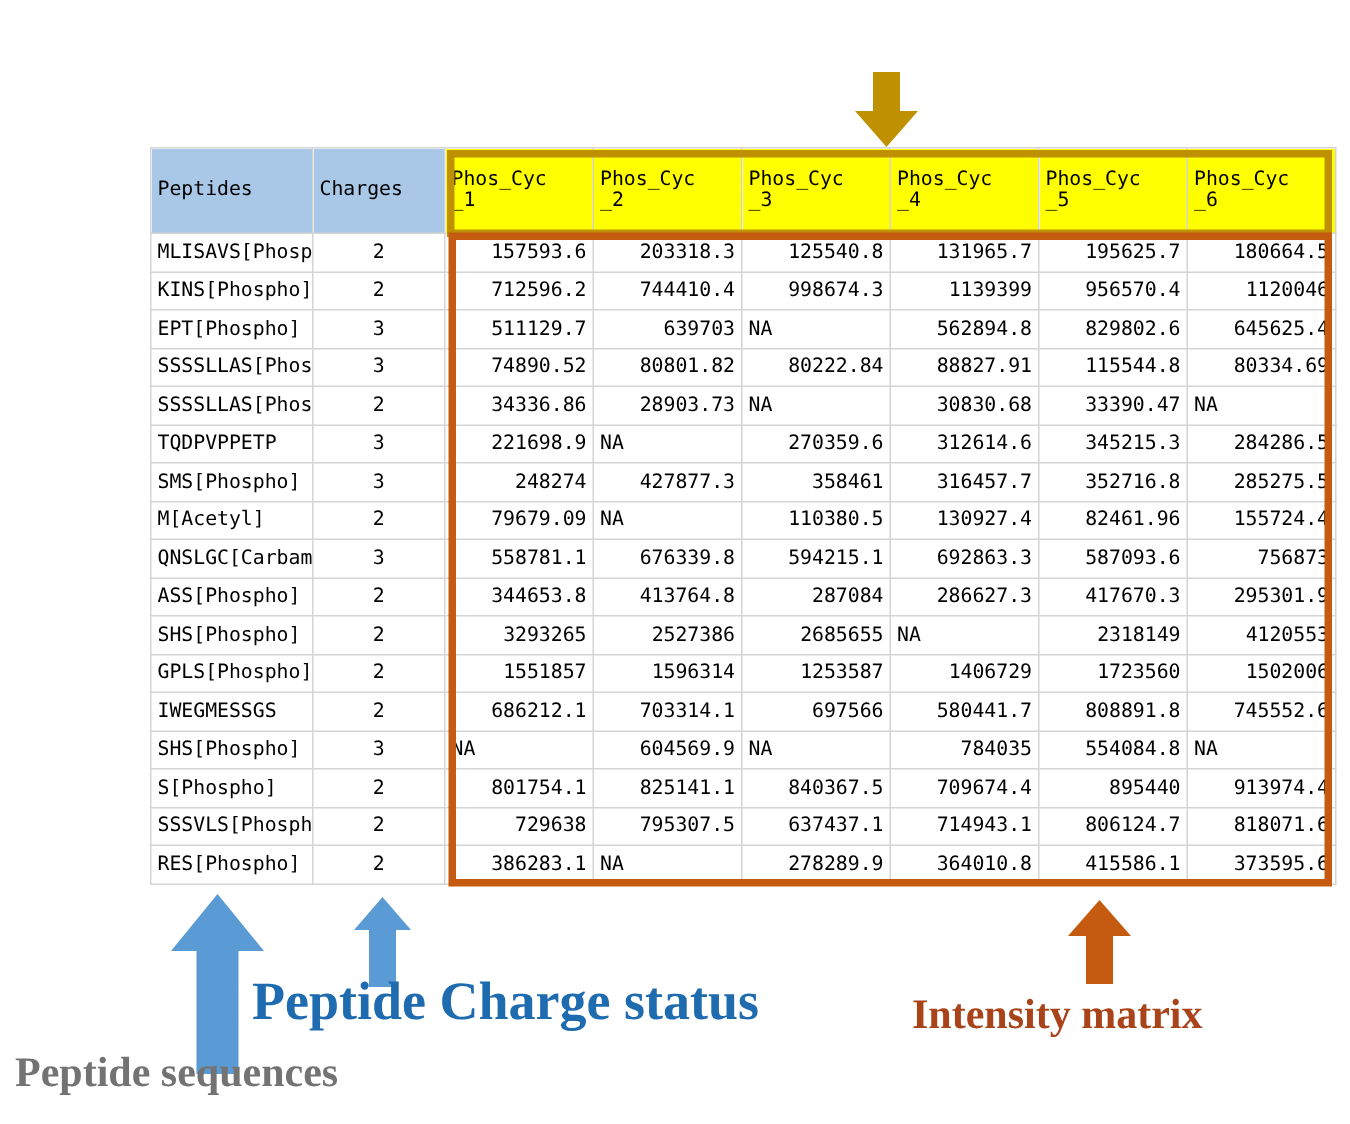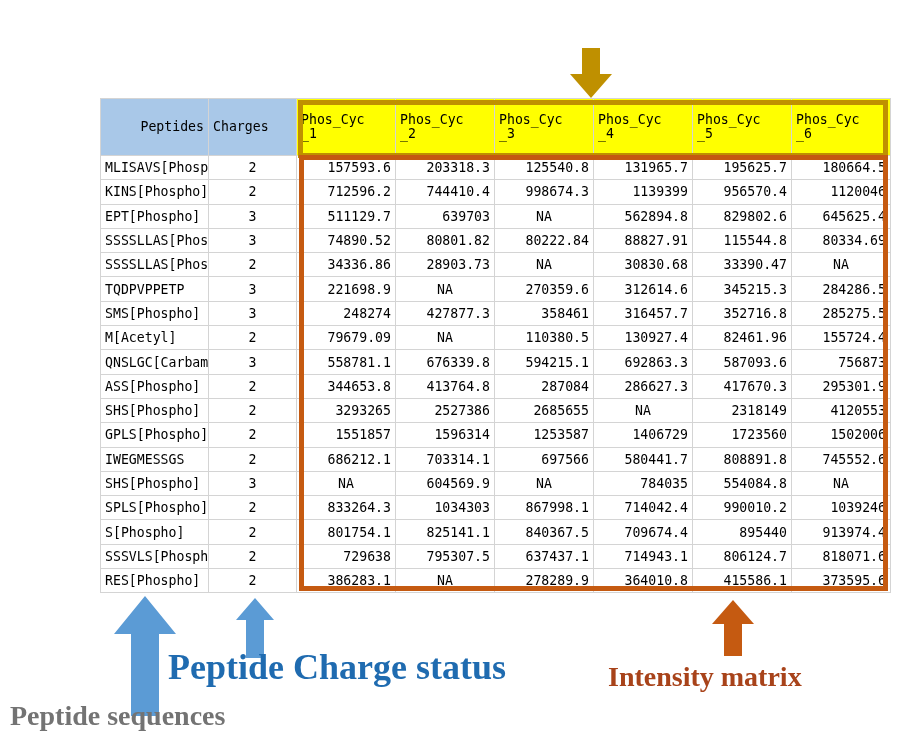--- a/index.html
+++ b/index.html
@@ -40,32 +40,32 @@
   .c-chg   { width: 88px;  text-align: center; }
   .c-val   { width: 99px;  text-align: right; }
 
   #sheet thead th {
     height: 57px;
     vertical-align: middle;
     line-height: 1.08;
   }
   th.hdr-blue {
     background: #a9c8e8;
-    text-align: right;
+    text-align: left;
     color: #000;
   }
   th.hdr-blue.c-chg { text-align: left; }
   th.hdr-yellow {
     background: #ffff00;
     text-align: left;
     white-space: normal;
     word-break: break-all;
     color: #000;
   }
-  td.na { text-align: center; }
+  td.na { text-align: left; }
 
   
   .pep-clip {
     display: block;
     width: 104px;
     overflow: hidden;
     white-space: nowrap;
   }
 
   
@@ -319,32 +319,20 @@
           <td class="c-chg">3</td>
           <td class="c-val na">NA</td>
           <td class="c-val">604569.9</td>
           <td class="c-val na">NA</td>
           <td class="c-val">784035</td>
           <td class="c-val">554084.8</td>
           <td class="c-val na">NA</td>
         </tr>
         <tr>
           <td class="c-pep">
-            <span class="pep-clip">SPLS[Phospho]</span>
-          </td>
-          <td class="c-chg">2</td>
-          <td class="c-val">833264.3</td>
-          <td class="c-val">1034303</td>
-          <td class="c-val">867998.1</td>
-          <td class="c-val">714042.4</td>
-          <td class="c-val">990010.2</td>
-          <td class="c-val">1039246</td>
-        </tr>
-        <tr>
-          <td class="c-pep">
             <span class="pep-clip">S[Phospho]</span>
           </td>
           <td class="c-chg">2</td>
           <td class="c-val">801754.1</td>
           <td class="c-val">825141.1</td>
           <td class="c-val">840367.5</td>
           <td class="c-val">709674.4</td>
           <td class="c-val">895440</td>
           <td class="c-val">913974.4</td>
         </tr>

